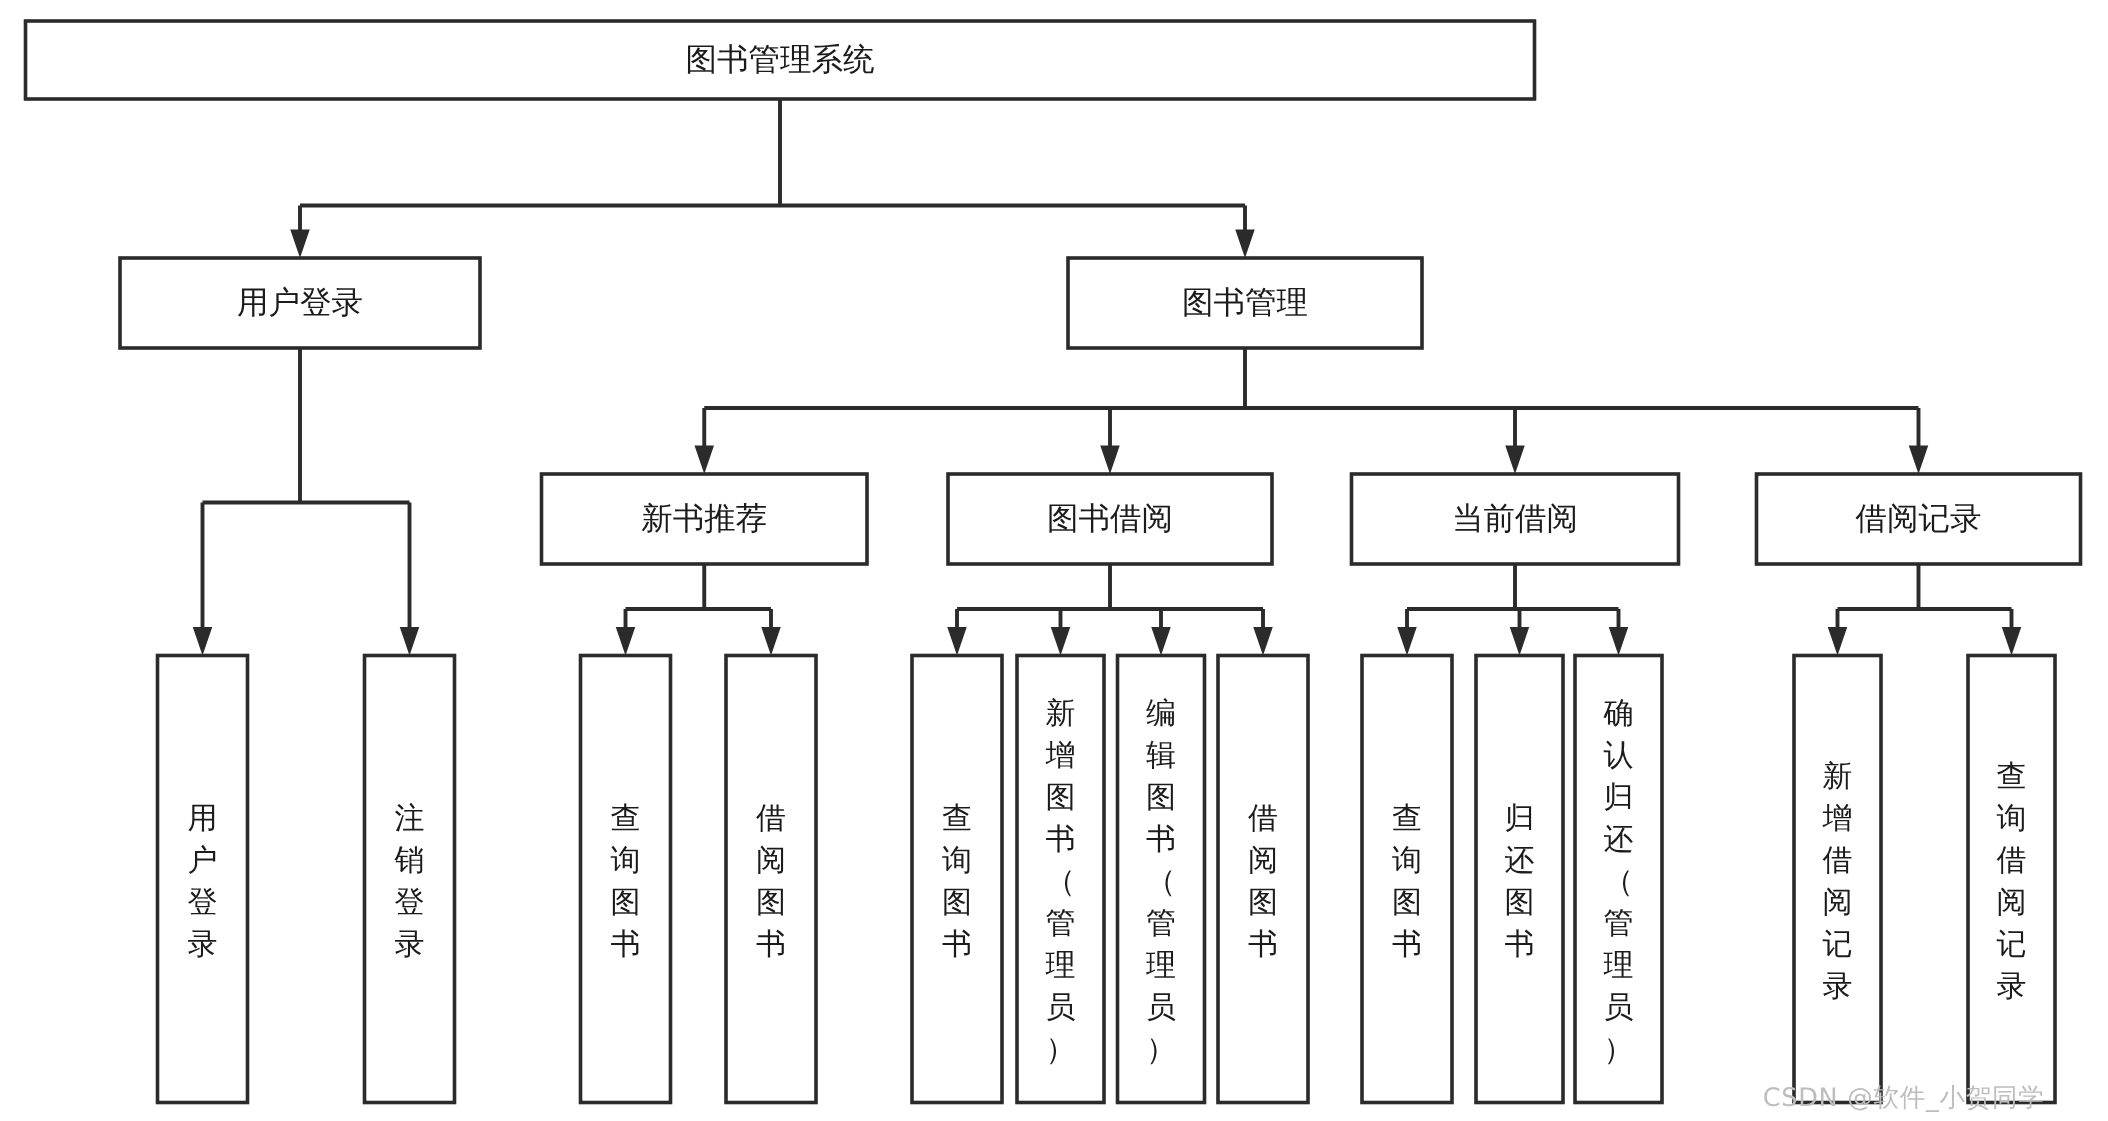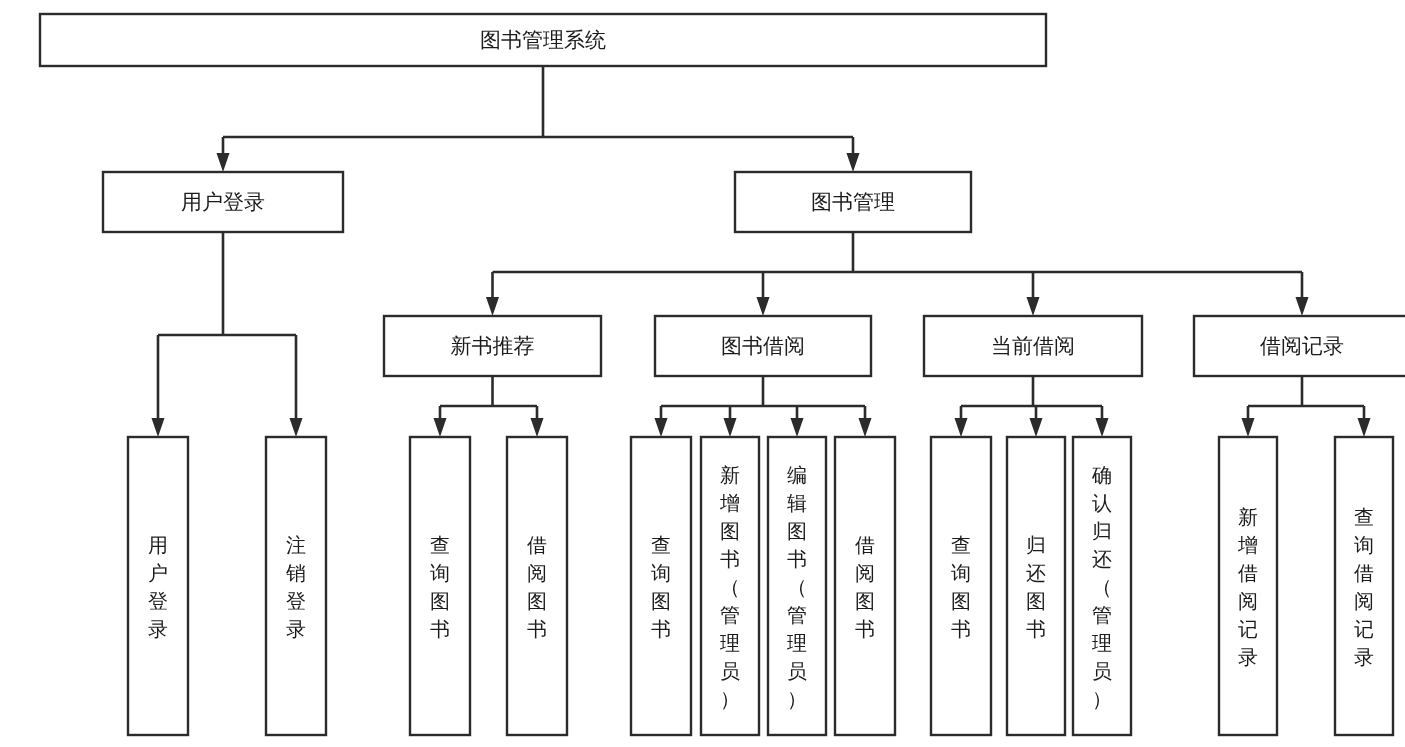--- a/index.html
+++ b/index.html
@@ -12,21 +12,20 @@
     height: 747px;
     font-family: "DejaVu Sans", "Liberation Sans", sans-serif;
     overflow: hidden;
     position: relative;
   }
   #diagram-root {
     position: relative;
     width: 1371px;
     height: 747px;
     background: #ffffff;
-    margin-left: 23px;
   }
   svg#tree-svg {
     position: absolute;
     left: 0;
     top: 0;
     width: 1405px;
     height: 747px;
     display: block;
   }
   .node-box {
@@ -218,13 +217,14 @@
         <g>
           <rect class="node-box" x="1196" y="437" width="58" height="298"></rect>
           <text class="node-label-v" x="1225" y="523.84"><tspan x="1225" dy="0">新</tspan><tspan x="1225" dy="28">增</tspan><tspan x="1225" dy="28">借</tspan><tspan x="1225" dy="28">阅</tspan><tspan x="1225" dy="28">记</tspan><tspan x="1225" dy="28">录</tspan></text>
         </g>
         <g>
           <rect class="node-box" x="1312" y="437" width="58" height="298"></rect>
           <text class="node-label-v" x="1341" y="523.84"><tspan x="1341" dy="0">查</tspan><tspan x="1341" dy="28">询</tspan><tspan x="1341" dy="28">借</tspan><tspan x="1341" dy="28">阅</tspan><tspan x="1341" dy="28">记</tspan><tspan x="1341" dy="28">录</tspan></text>
         </g>
       </g>
   </svg>
+  <div class="watermark">CSDN @软件_小贺同学</div>
 </div>
 
 </body></html>

